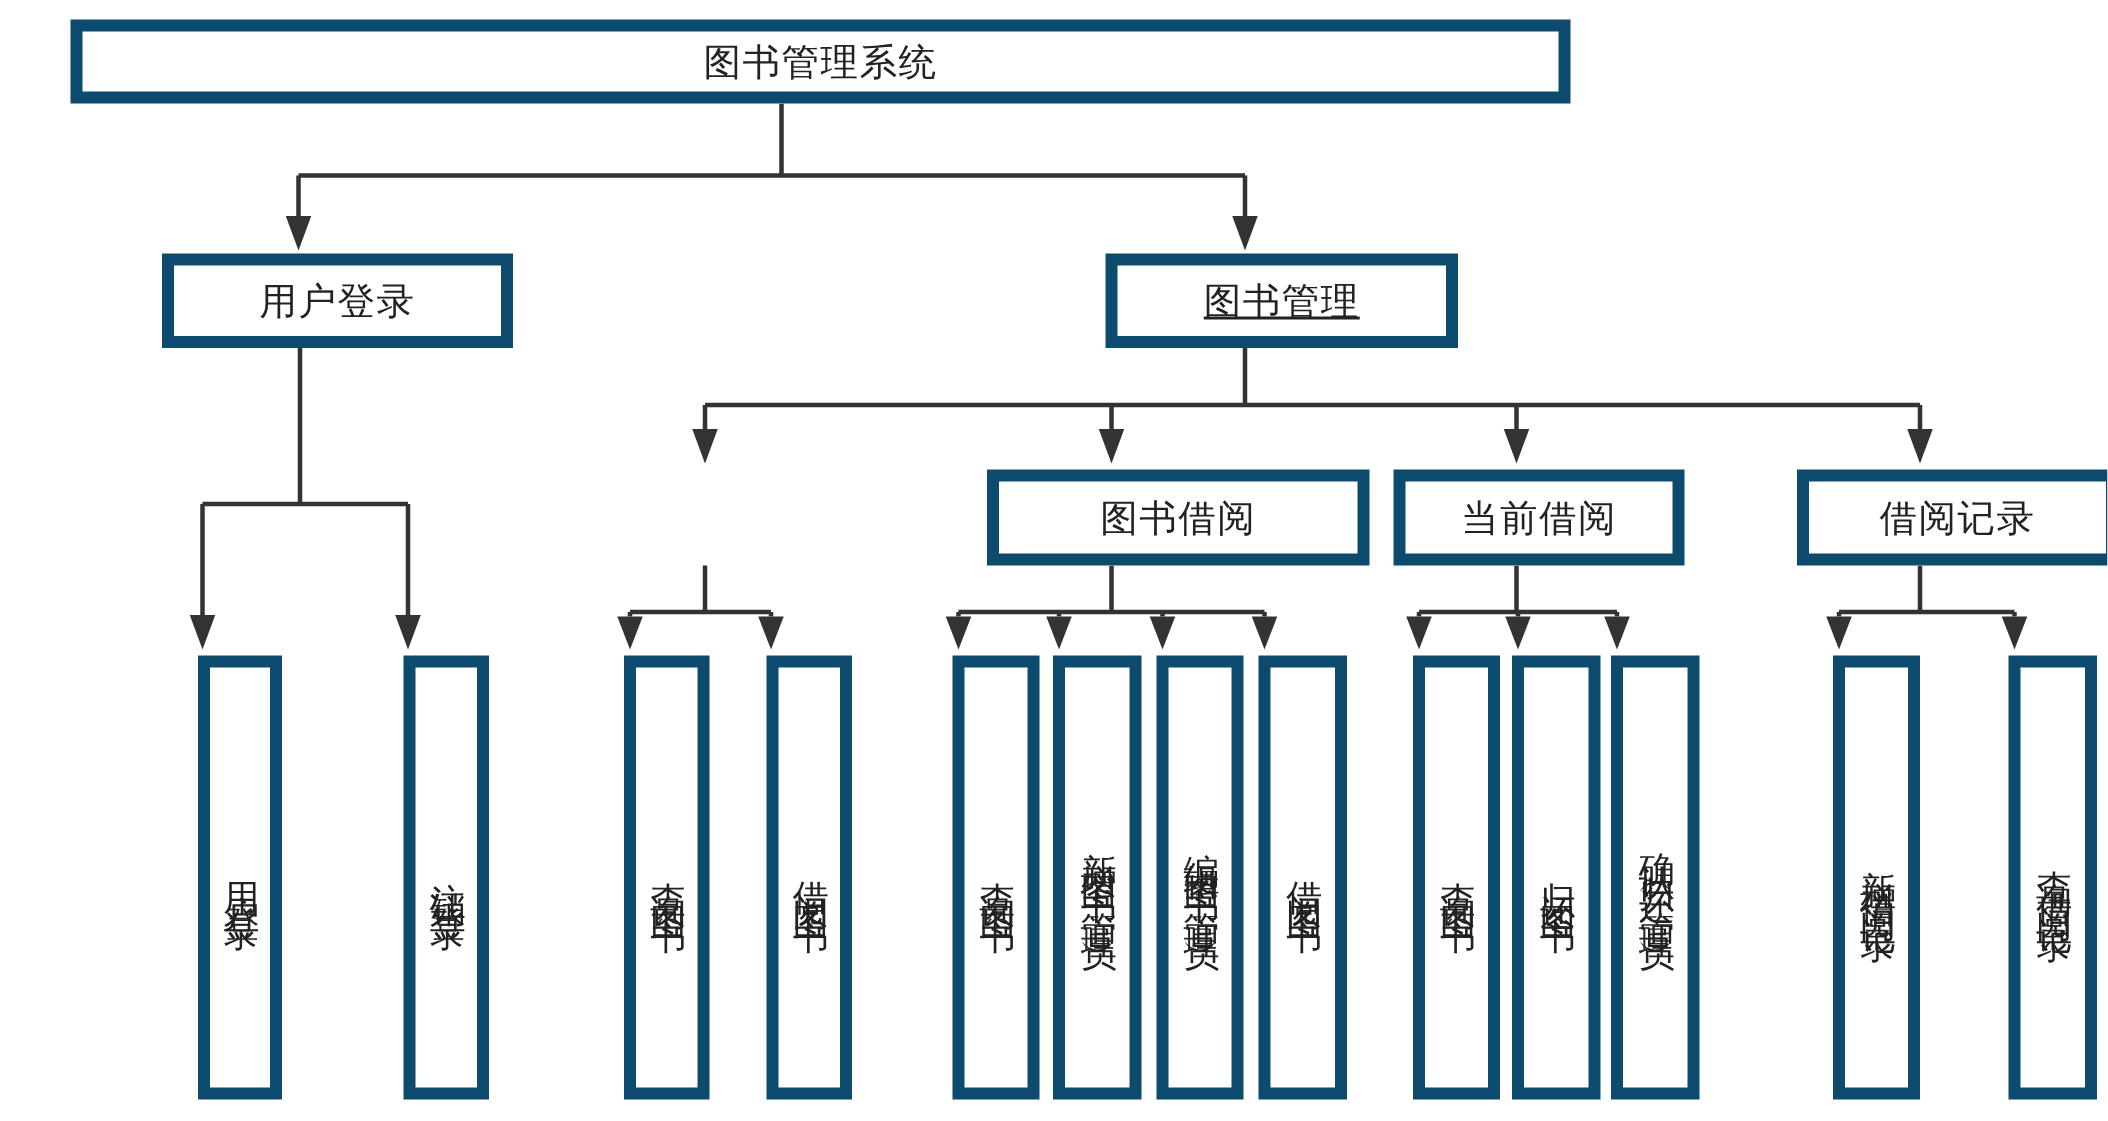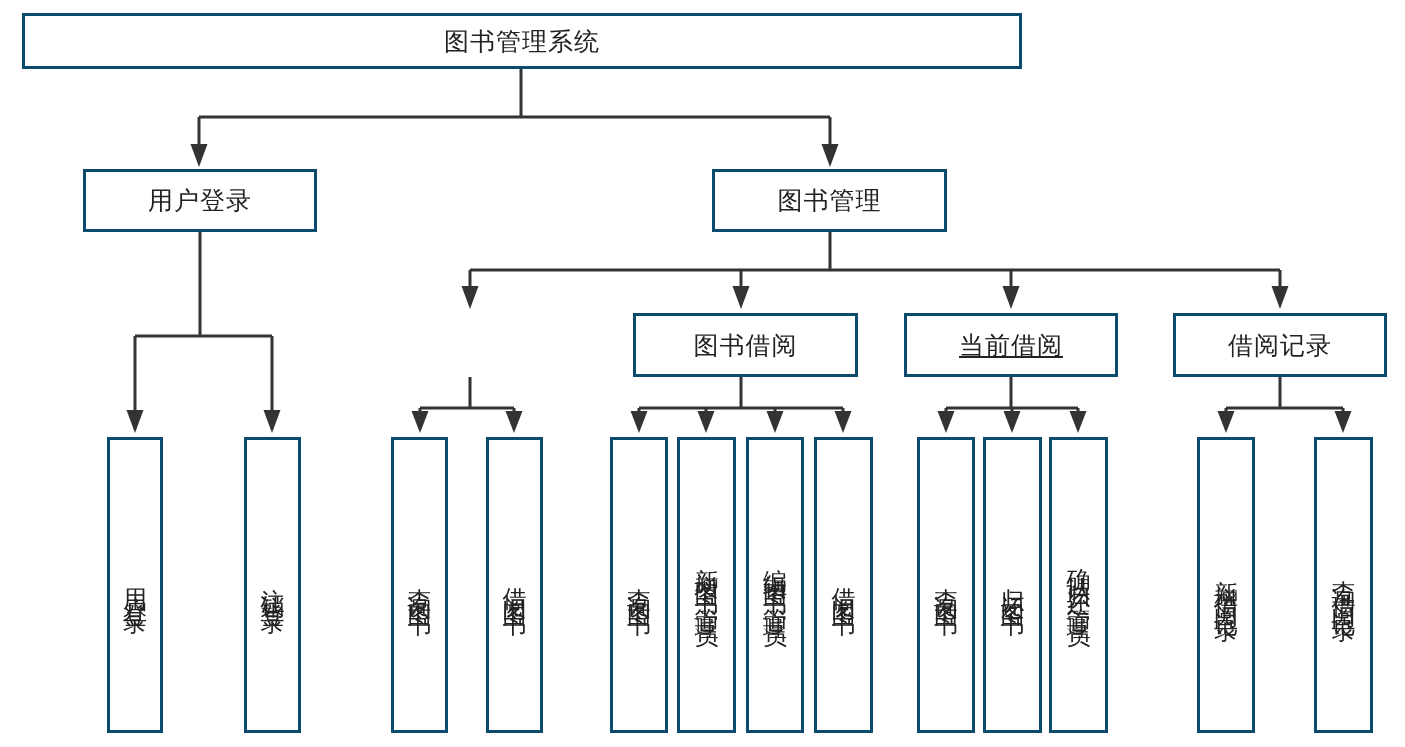--- a/index.html
+++ b/index.html
@@ -12,26 +12,27 @@
     overflow: hidden;
   }
   svg.connectors {
     position: absolute;
     left: 0; top: 0;
     width: 1405px; height: 747px;
   }
   .node {
     position: absolute;
     box-sizing: border-box;
-    border: 3px solid #0c4a6e;
+    border: 8px solid #0c4a6e;
     background: #ffffff;
     display: flex;
     align-items: center;
     justify-content: center;
     color: #222222;
+    margin-left: 25px;
   }
   .hnode { font-size: 25px; letter-spacing: 1px; }
   .vnode { font-size: 24px; }
   .vnode .vtext {
     writing-mode: vertical-rl;
     text-orientation: mixed;
     letter-spacing: 8px;
     line-height: 1;
   }
   .watermark {
@@ -89,28 +90,28 @@
     </g>
   </svg>
 
   <div class="node hnode" style="left:22px; top:13px; width:1000px; height:56px;">
     <span>图书管理系统</span>
   </div>
 
   <div class="node hnode" style="left:83px; top:169px; width:234px; height:63px;">
     <span>用户登录</span>
   </div>
-  <div class="node hnode" style="left:712px; top:169px; width:235px; height:63px;">
+  <div class="node hnode" style="left:712px; top:169px; width:235px; height:63px;text-decoration:underline;">
     <span>图书管理</span>
   </div>
 
-  <div class="node hnode" style="left:633px; top:313px; width:225px; height:64px;">
+  <div class="node hnode" style="left:633px; top:313px; width:255px; height:64px;">
     <span>图书借阅</span>
   </div>
-  <div class="node hnode" style="left:904px; top:313px; width:214px; height:64px;text-decoration:underline;">
+  <div class="node hnode" style="left:904px; top:313px; width:194px; height:64px;">
     <span>当前借阅</span>
   </div>
   <div class="node hnode" style="left:1173px; top:313px; width:214px; height:64px;">
     <span>借阅记录</span>
   </div>
 
   <div class="node vnode" style="left:107px; top:437px; width:56px; height:296px;">
     <span class="vtext">用户登录</span>
   </div>
   <div class="node vnode" style="left:244px; top:437px; width:57px; height:296px;">

